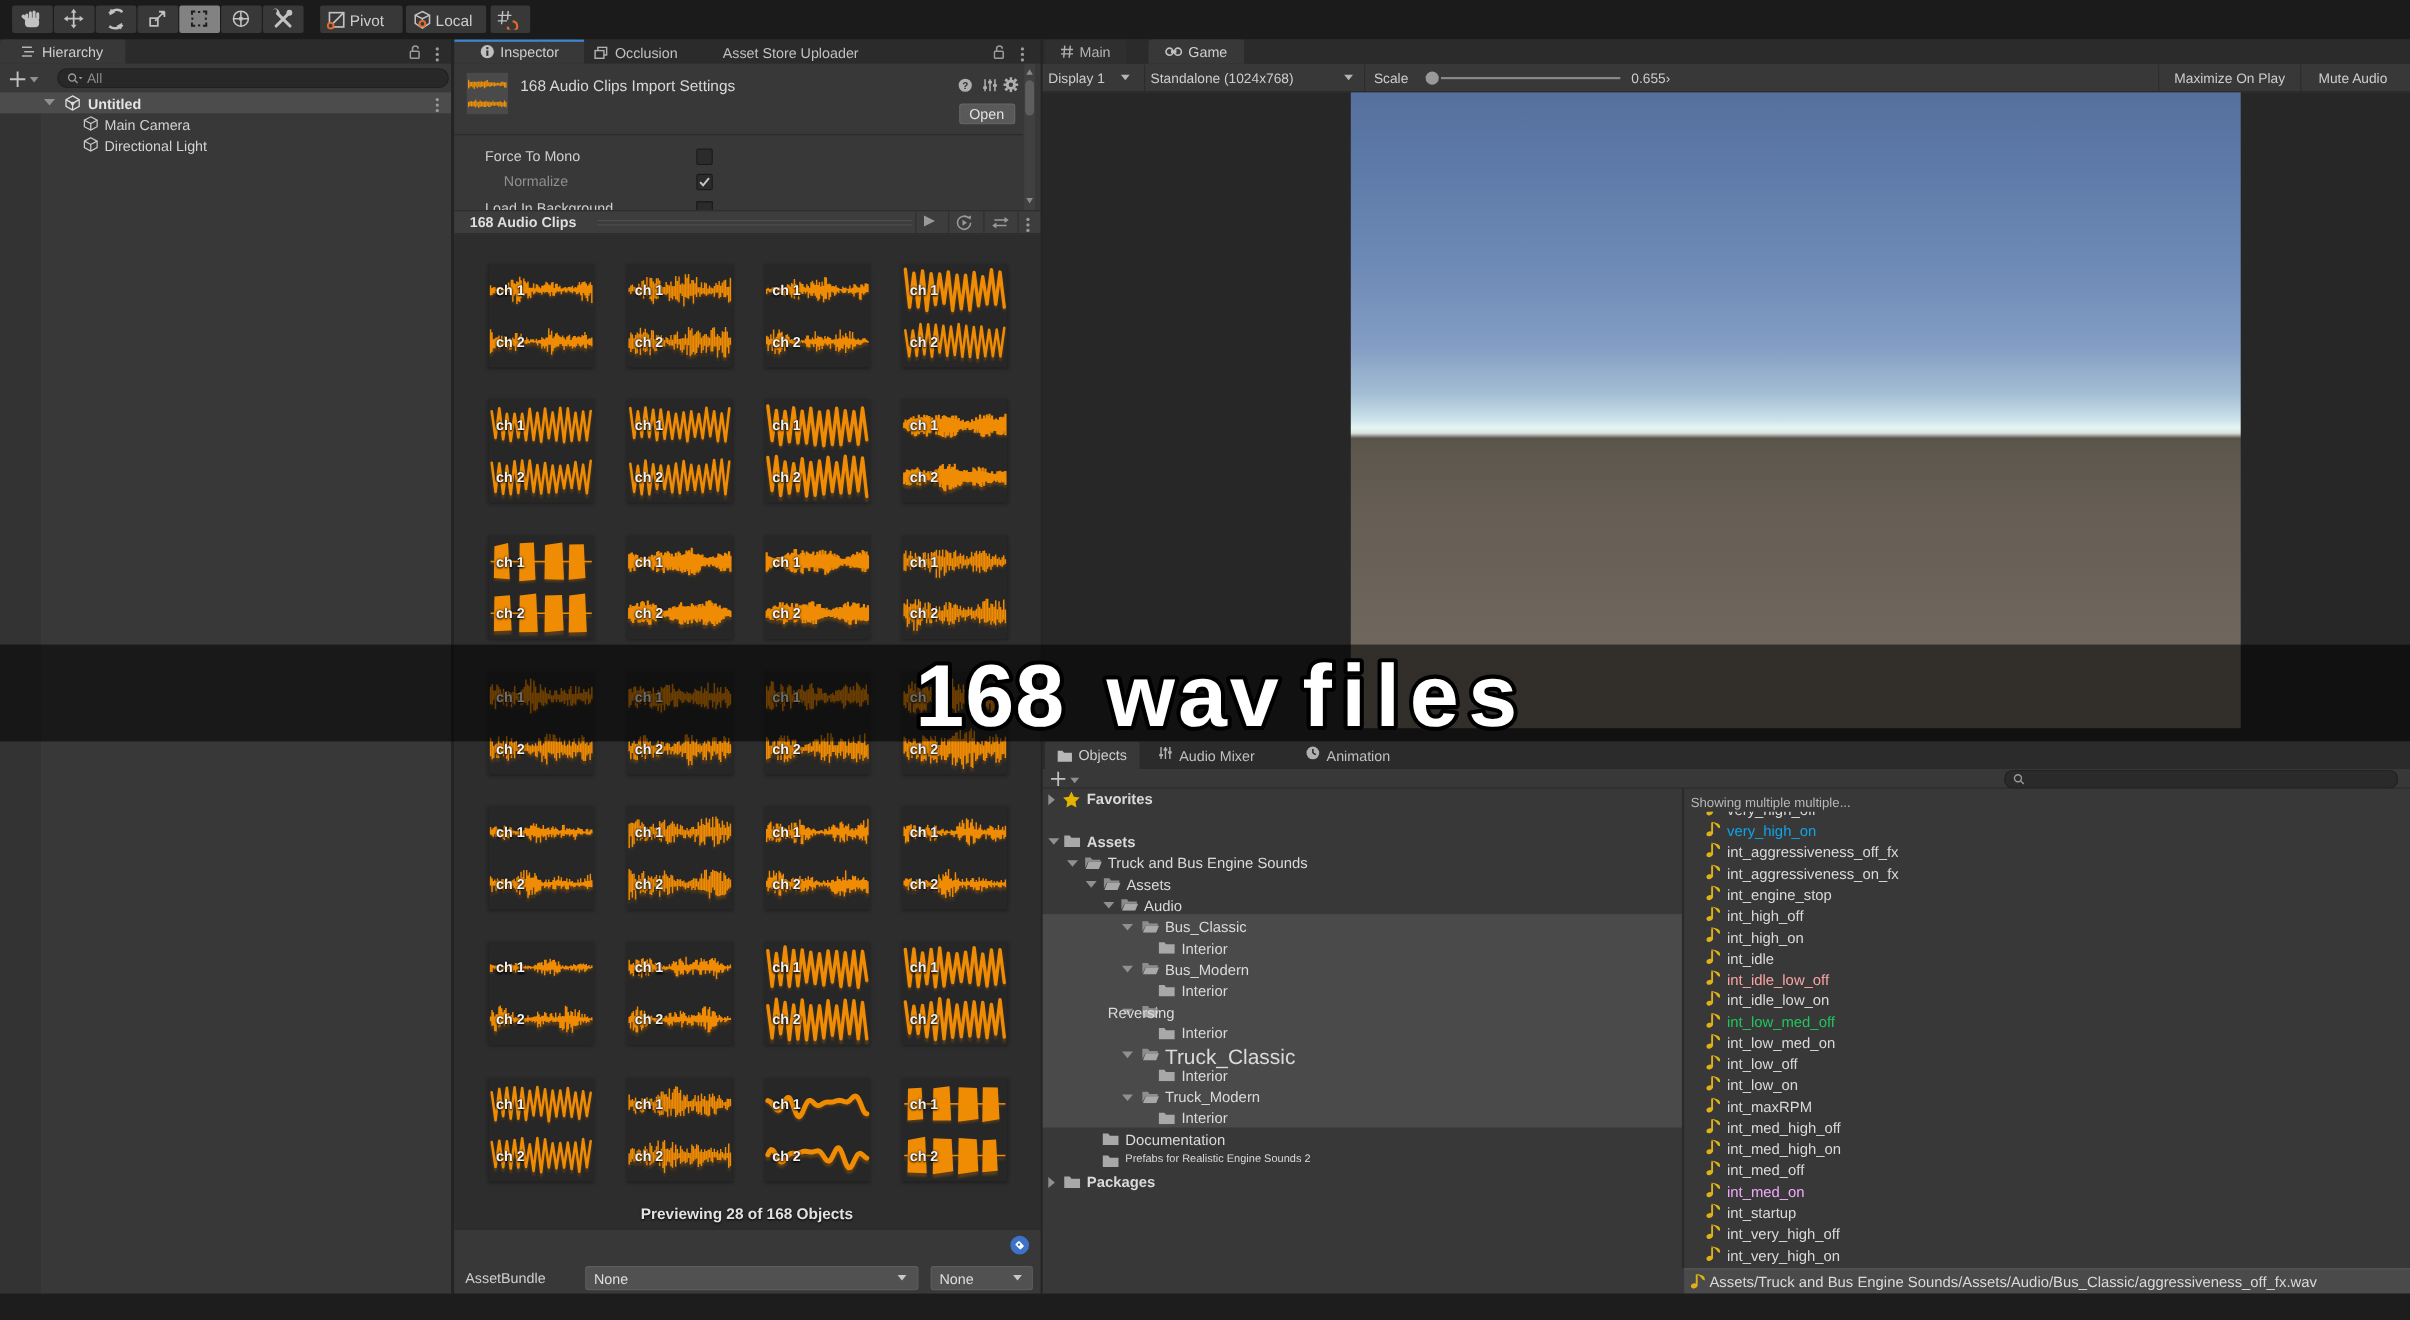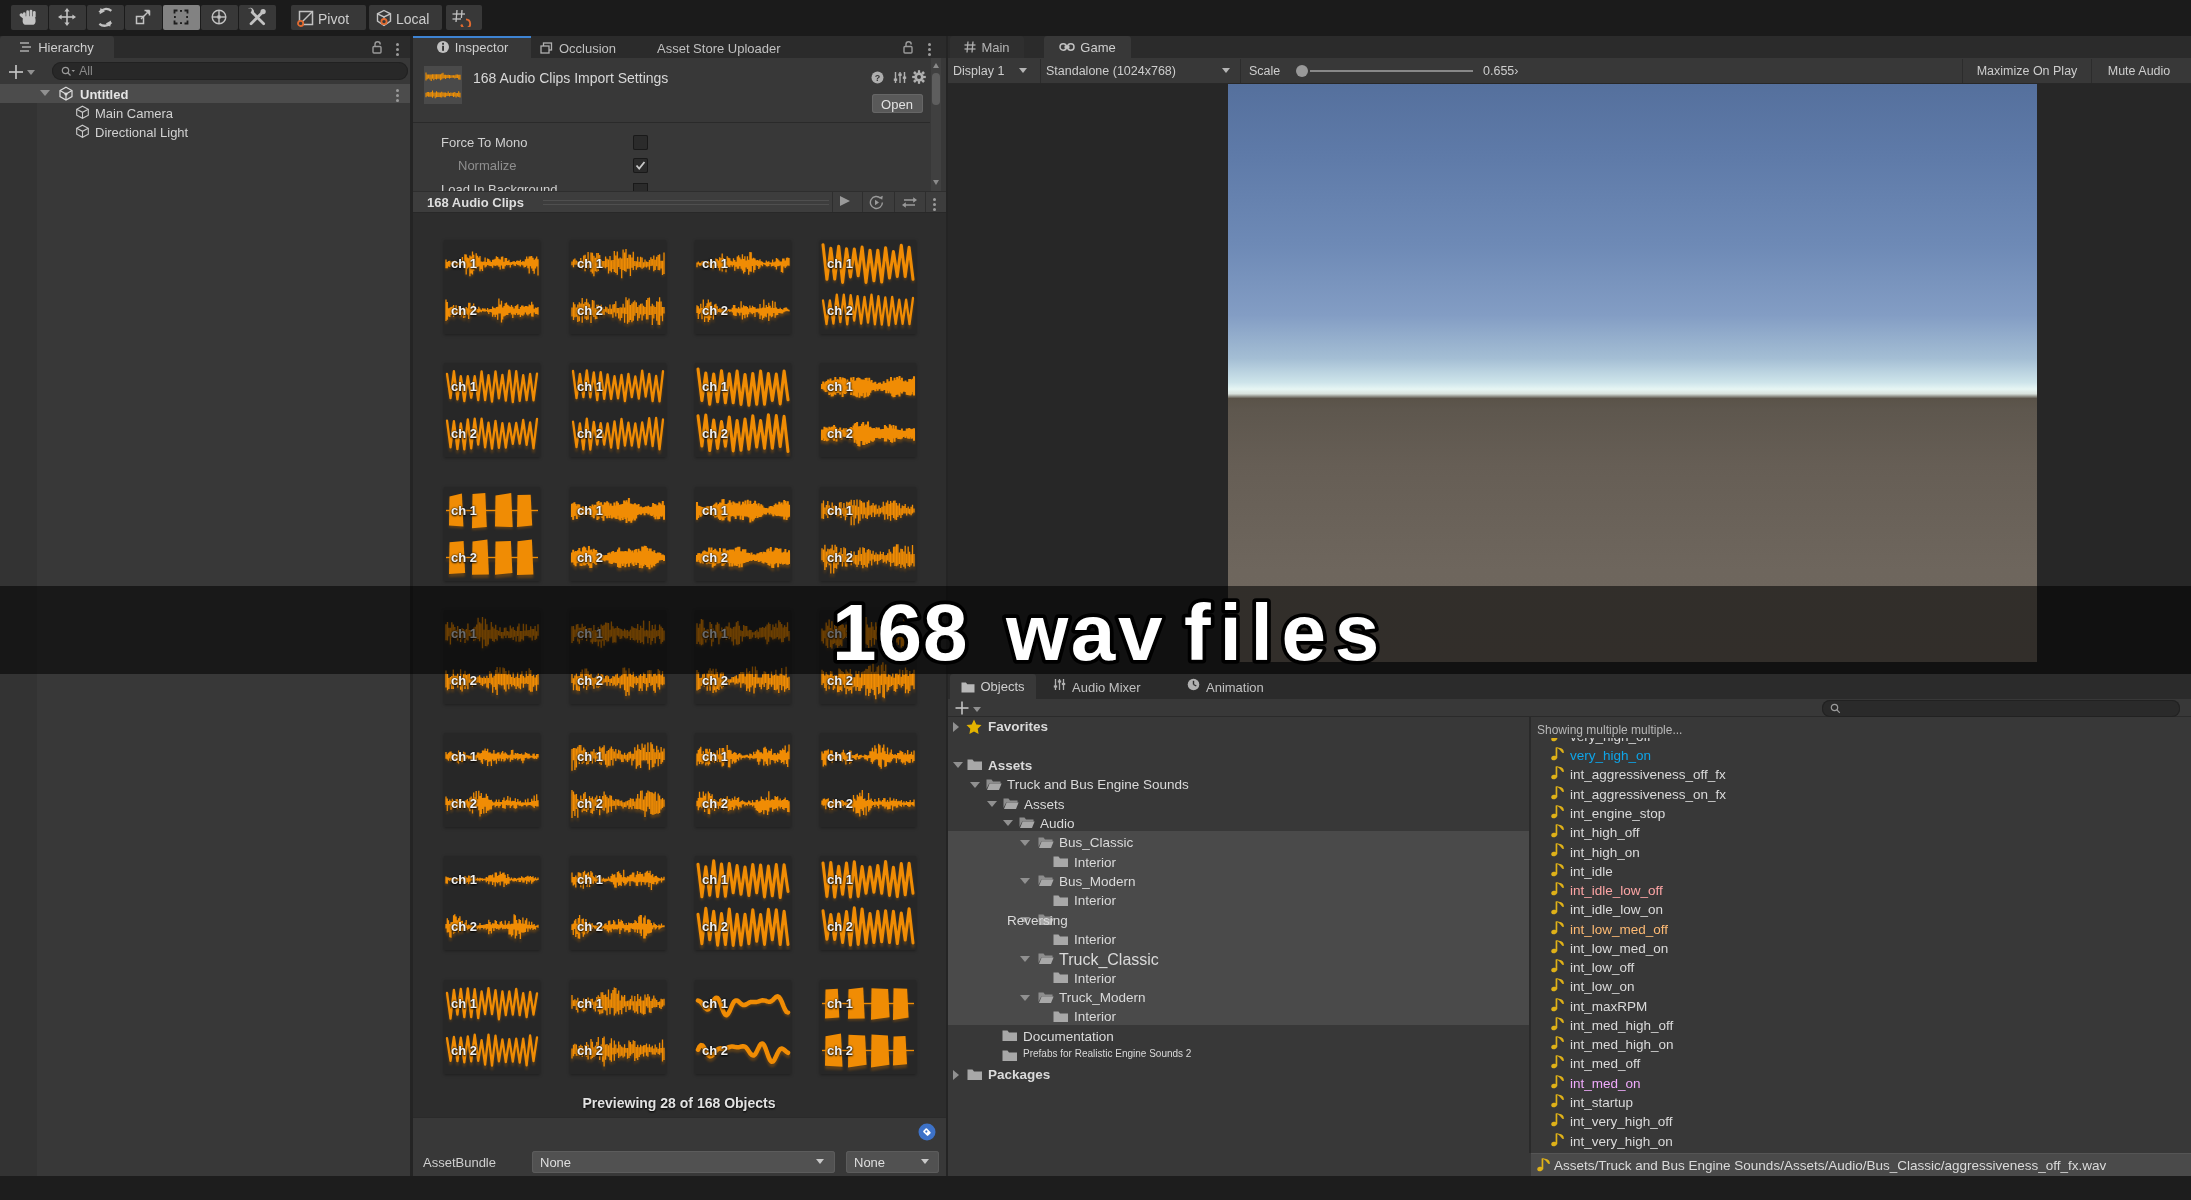--- a/index.html
+++ b/index.html
@@ -729,21 +729,21 @@
       <path d="M0.5 1.5h5l1.5 2h7.5v2H3.2L0.5 11z" fill="#8d8d8d"></path>
 <path d="M3.6 5.5h12l-2.6 6.5H1z" fill="#a8a8a8"></path>
     </g>
   </svg><div class="txt" style="left:1007px;top:912.675px;font-size:13.5px;color:#dadada;font-weight:normal;">Reversing</div><svg class="abs" style="left:1053px;top:932.525px;" width="15" height="12" viewBox="0 0 15 12">
     <path d="M0.5 1.5h5l1.5 2h8v8.5H0.5z" fill="#a8a8a8" transform="scale(1.0)"></path>
   </svg><div class="txt" style="left:1074px;top:932.025px;font-size:13.5px;color:#dadada;font-weight:normal;">Interior</div><div class="abs tri-d" style="left:1020px;top:955.875px"></div><svg class="abs" style="left:1038px;top:951.875px;" width="16" height="12" viewBox="0 0 16 12">
     <g transform="scale(1.0)">
       <path d="M0.5 1.5h5l1.5 2h7.5v2H3.2L0.5 11z" fill="#8d8d8d"></path>
 <path d="M3.6 5.5h12l-2.6 6.5H1z" fill="#a8a8a8"></path>
     </g>
-  </svg><div class="txt" style="left:1059px;top:951.375px;font-size:16px;color:#dadada;font-weight:normal;">Truck_Classic</div><svg class="abs" style="left:1053px;top:971.2249999999999px;" width="15" height="12" viewBox="0 0 15 12">
+  </svg><div class="txt" style="left:1059px;top:951.375px;font-size:19px;color:#dadada;font-weight:normal;">Truck_Classic</div><svg class="abs" style="left:1053px;top:971.2249999999999px;" width="15" height="12" viewBox="0 0 15 12">
     <path d="M0.5 1.5h5l1.5 2h8v8.5H0.5z" fill="#a8a8a8" transform="scale(1.0)"></path>
   </svg><div class="txt" style="left:1074px;top:970.7249999999999px;font-size:13.5px;color:#dadada;font-weight:normal;">Interior</div><div class="abs tri-d" style="left:1020px;top:994.575px"></div><svg class="abs" style="left:1038px;top:990.575px;" width="16" height="12" viewBox="0 0 16 12">
     <g transform="scale(1.0)">
       <path d="M0.5 1.5h5l1.5 2h7.5v2H3.2L0.5 11z" fill="#8d8d8d"></path>
 <path d="M3.6 5.5h12l-2.6 6.5H1z" fill="#a8a8a8"></path>
     </g>
   </svg><div class="txt" style="left:1059px;top:990.075px;font-size:13.5px;color:#dadada;font-weight:normal;">Truck_Modern</div><svg class="abs" style="left:1053px;top:1009.925px;" width="15" height="12" viewBox="0 0 15 12">
     <path d="M0.5 1.5h5l1.5 2h8v8.5H0.5z" fill="#a8a8a8" transform="scale(1.0)"></path>
   </svg><div class="txt" style="left:1074px;top:1009.425px;font-size:13.5px;color:#dadada;font-weight:normal;">Interior</div><svg class="abs" style="left:1002px;top:1029.2749999999999px;" width="15" height="12" viewBox="0 0 15 12">
     <path d="M0.5 1.5h5l1.5 2h8v8.5H0.5z" fill="#a8a8a8" transform="scale(1.0)"></path>
@@ -832,21 +832,21 @@
       </g>
     </svg>
     <div class="txt" style="left:39px;top:164.3px;font-size:13.5px;color:#dadada">int_idle_low_on</div>
     <svg class="abs" style="left:20px;top:182.53px;" width="13" height="14" viewBox="0 0 13 14">
       <g transform="scale(1.0)" fill="#dfb118">
 <ellipse cx="3.1" cy="11" rx="2.9" ry="2.2" transform="rotate(-15 3.1 11)"></ellipse>
 <rect x="4.6" y="1" width="1.7" height="10.2"></rect>
 <path d="M4.6 0.4c2.8 0.8 4.2 1.9 5.2 3.5 0.8 1.3 1.6 2 3 2.1 0.2-2.2-0.6-3.6-2.2-4.4C9 0.8 7 0.4 4.6 0.0z"></path>
       </g>
     </svg>
-    <div class="txt" style="left:39px;top:183.5px;font-size:13.5px;color:#fdba74">int_low_med_off</div>
+    <div class="txt" style="left:39px;top:183.5px;font-size:13.5px;color:#22c55e">int_low_med_off</div>
     <svg class="abs" style="left:20px;top:201.79999999999998px;" width="13" height="14" viewBox="0 0 13 14">
       <g transform="scale(1.0)" fill="#dfb118">
 <ellipse cx="3.1" cy="11" rx="2.9" ry="2.2" transform="rotate(-15 3.1 11)"></ellipse>
 <rect x="4.6" y="1" width="1.7" height="10.2"></rect>
 <path d="M4.6 0.4c2.8 0.8 4.2 1.9 5.2 3.5 0.8 1.3 1.6 2 3 2.1 0.2-2.2-0.6-3.6-2.2-4.4C9 0.8 7 0.4 4.6 0.0z"></path>
       </g>
     </svg>
     <div class="txt" style="left:39px;top:202.8px;font-size:13.5px;color:#dadada">int_low_med_on</div>
     <svg class="abs" style="left:20px;top:221.07px;" width="13" height="14" viewBox="0 0 13 14">
       <g transform="scale(1.0)" fill="#dfb118">

